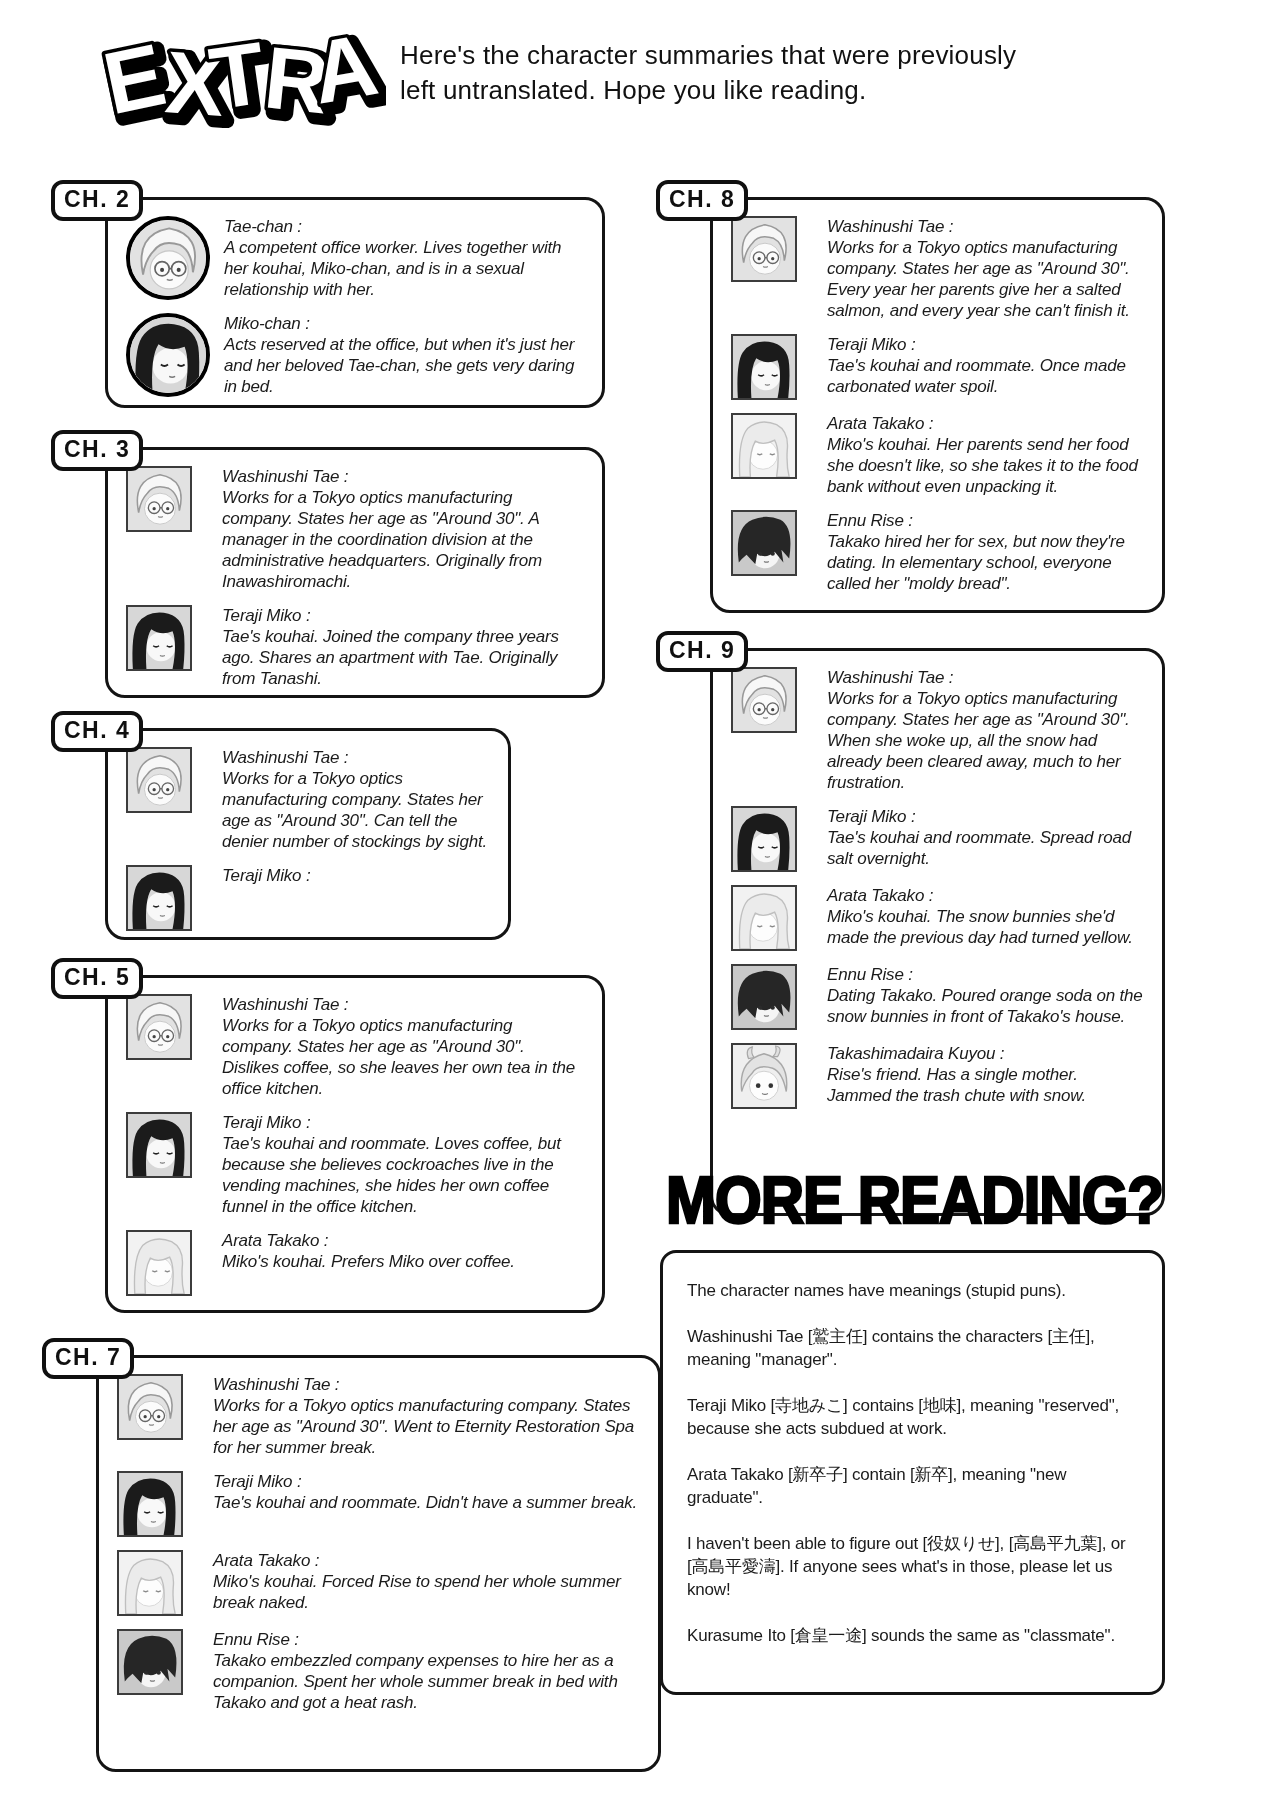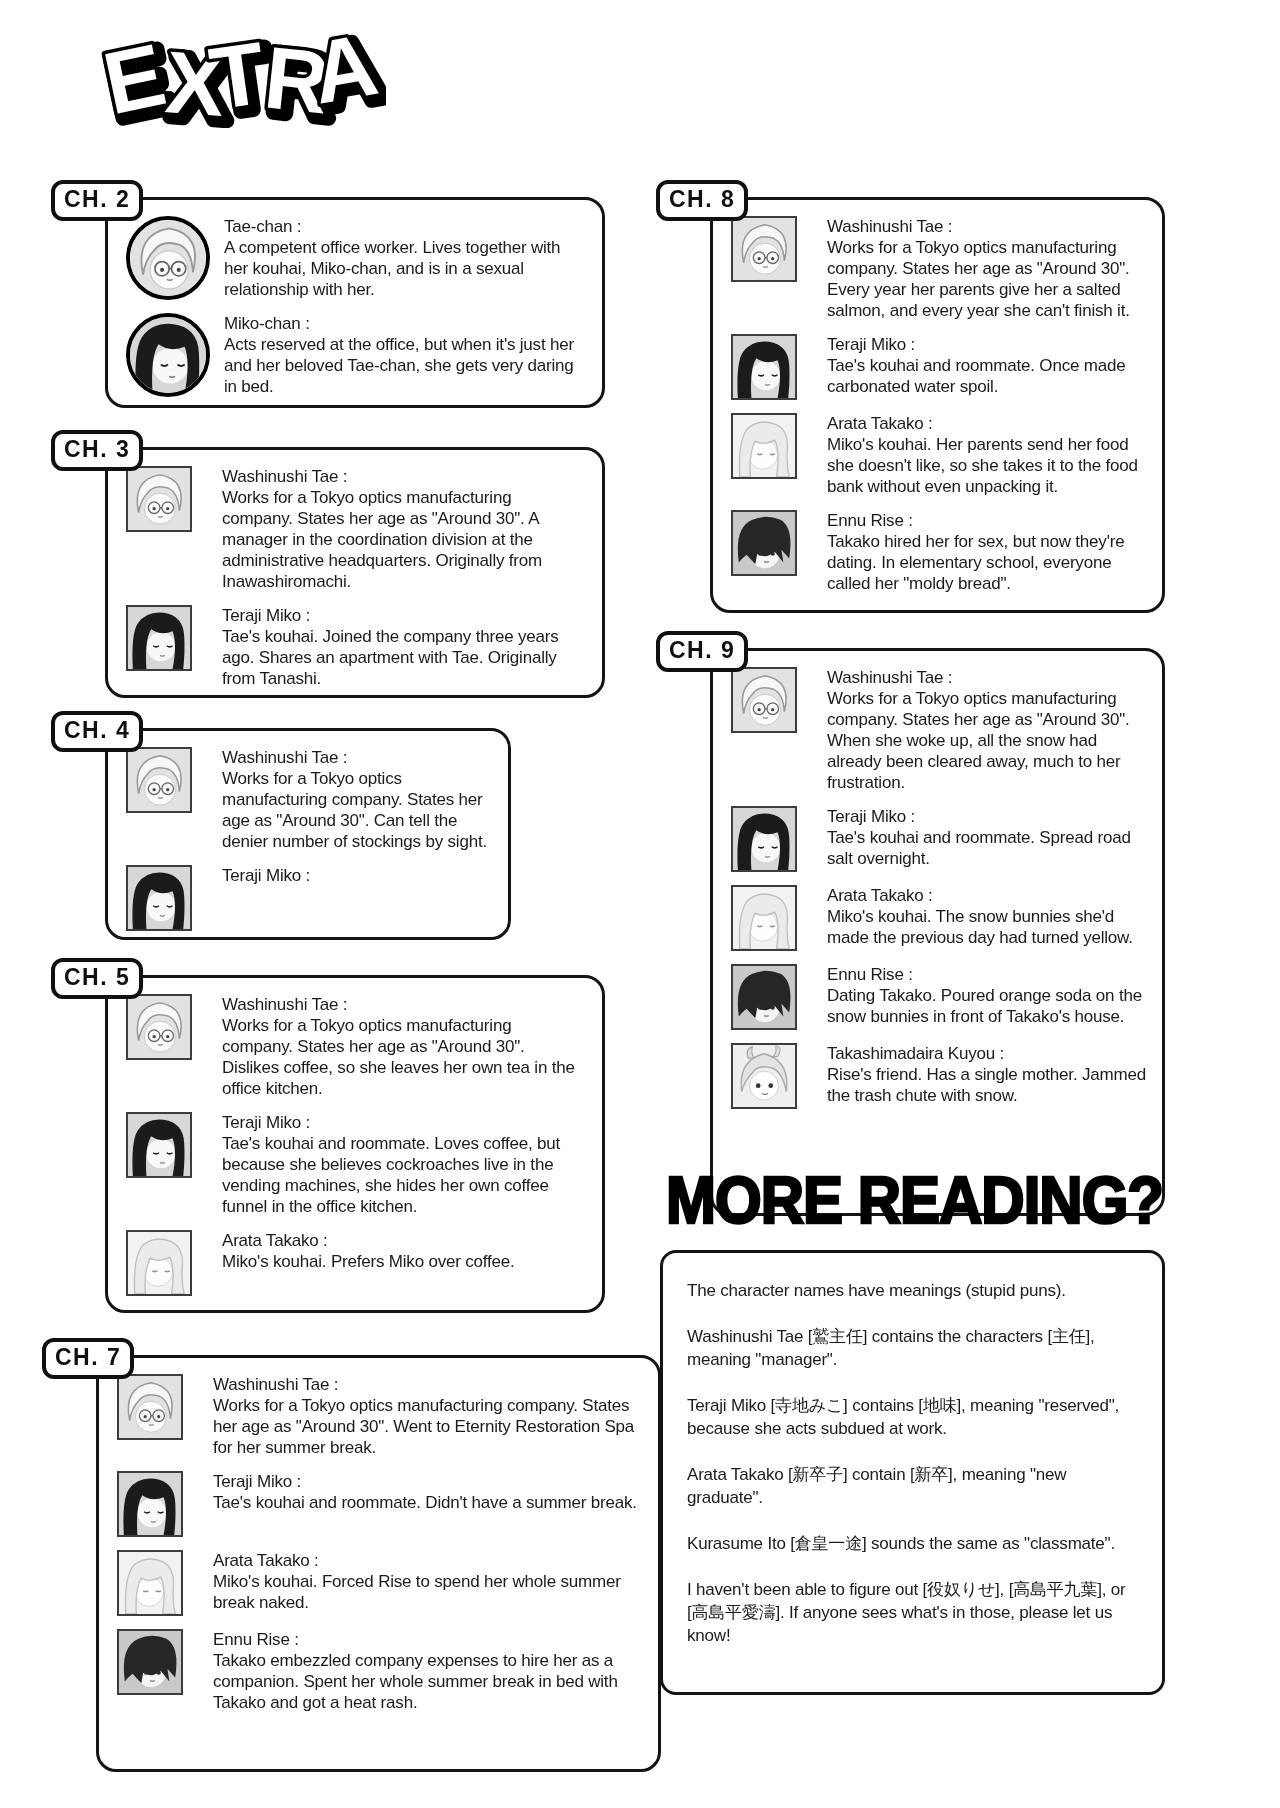--- a/index.html
+++ b/index.html
@@ -22,21 +22,21 @@
     border-radius:12px;padding:2px 9px 4px;font-size:23px;font-weight:bold;
     letter-spacing:1.5px;white-space:nowrap;color:#101010;
   }
   .char-row{display:flex;align-items:flex-start;margin-bottom:13px;}
   .char-row:last-child{margin-bottom:0;}
   .portrait{flex:none;overflow:hidden;background:#eee;}
   .portrait.square{width:62px;height:62px;border:2px solid #3c3c3c;margin-right:30px;}
   .portrait.circle{width:76px;height:76px;border:4px solid #000;border-radius:50%;margin-right:14px;}
   .portrait svg{display:block;width:100%;height:100%;}
   .char-text{flex:1;min-width:0;}
-  .char-name,.char-desc{font-size:17px;line-height:21px;letter-spacing:-.2px;color:#1b1b1b;}
+  .char-name,.char-desc{font-size:17px;line-height:21px;letter-spacing:-.2px;color:#1b1b1b;font-style:italic;}
   
   .more-title{
     position:absolute;left:666px;top:1162px;font-size:60px;font-weight:bold;
     letter-spacing:-1px;color:#000;-webkit-text-stroke:2.5px #000;
     transform:scaleY(1.1);transform-origin:left top;white-space:nowrap;
   }
   .notes-box{
     position:absolute;left:660px;top:1250px;width:505px;height:445px;box-sizing:border-box;
     border:3px solid #141414;border-radius:16px;background:#fff;padding:26px 24px;
   }
@@ -50,20 +50,24 @@
 
   <div class="logo-wrap">
     <svg viewBox="0 0 290 112">
       <g transform="rotate(-3 145 56)" font-family="Liberation Sans, sans-serif" font-weight="bold" font-size="88" letter-spacing="-7">
         <text x="14" y="92" transform="translate(5,5)" fill="#000" stroke="#000" stroke-width="15" stroke-linejoin="round" rotate="-9 7 -5 9 -7">EXTRA</text>
         <text x="14" y="92" fill="#ffffff" stroke="#000" stroke-width="7" stroke-linejoin="round" paint-order="stroke" rotate="-9 7 -5 9 -7">EXTRA</text>
       </g>
     </svg>
   </div>
 
+  <div class="tagline">
+    <span>Here's the character summaries that were previously</span>
+    <span>left untranslated. Hope you like reading.</span>
+  </div>
 
   <div id="chapters-root">
       <section class="chapter-box" style="top: 197px; left: 105px; width: 500px; height: 211px;">
     <div class="chapter-label">CH. 2</div>
   <div class="char-row">
           <div class="portrait circle">
             <svg viewBox="0 0 64 64">
               <rect width="64" height="64" fill="#e2e2e2"></rect>
               <circle cx="33" cy="42" r="16" fill="#fbfbfb" stroke="#c8c8c8"></circle>
               <path d="M11 46 Q4 12 33 7 Q61 12 53 44 Q52 26 42 21 Q27 16 20 26 Q13 33 11 46 Z" fill="#f7f7f7" stroke="#999" stroke-width="1.6"></path>
@@ -452,17 +456,17 @@
       </section>
     </div>
 
   <div class="more-title">MORE READING?</div>
 
   <div class="notes-box" id="notes-box">
       <p class="note-para">The character names have meanings (stupid puns).</p>
       <p class="note-para">Washinushi Tae [鷲主任] contains the characters [主任], meaning "manager".</p>
       <p class="note-para">Teraji Miko [寺地みこ] contains [地味], meaning "reserved", because she acts subdued at work.</p>
       <p class="note-para">Arata Takako [新卒子] contain [新卒], meaning "new graduate".</p>
+      <p class="note-para">I haven't been able to figure out [役奴りせ], [高島平九葉], or [高島平愛濤]. If anyone sees what's in those, please let us know!</p>
       <p class="note-para">Kurasume Ito [倉皇一途] sounds the same as "classmate".</p>
-      <p class="note-para">I haven't been able to figure out [役奴りせ], [高島平九葉], or [高島平愛濤]. If anyone sees what's in those, please let us know!</p>
     </div>
 
 </div>
 
 </body></html>

